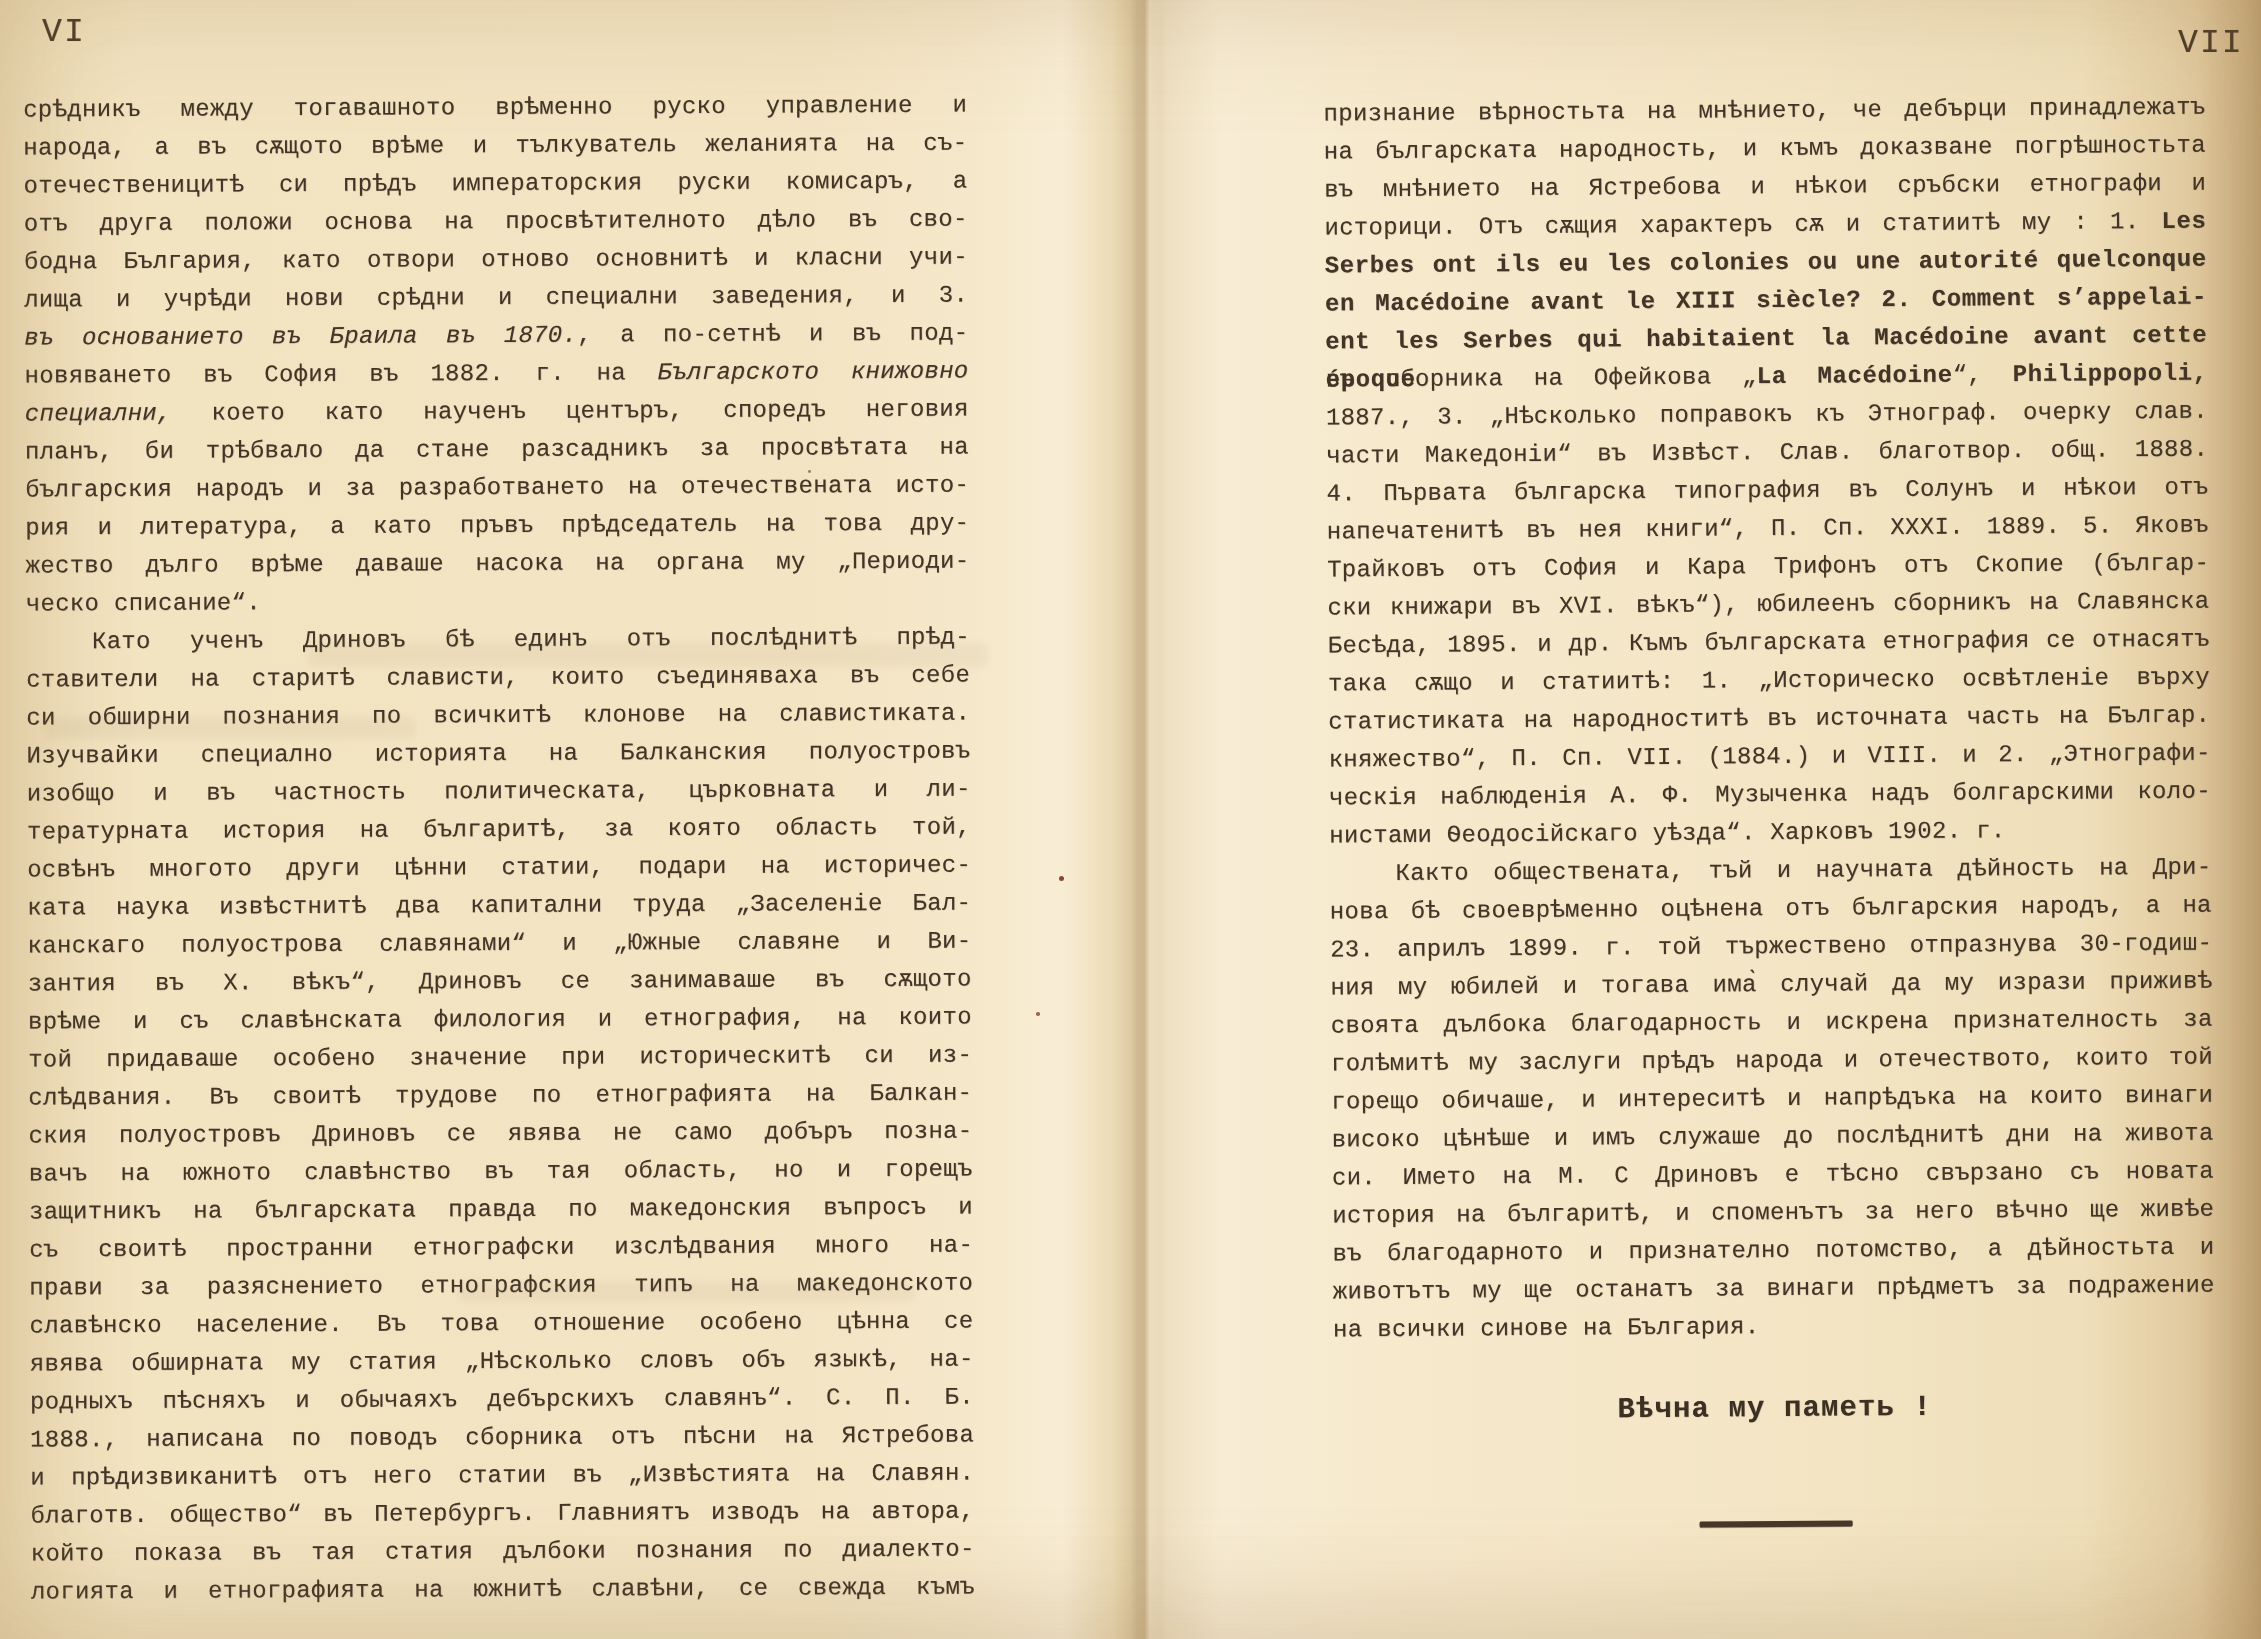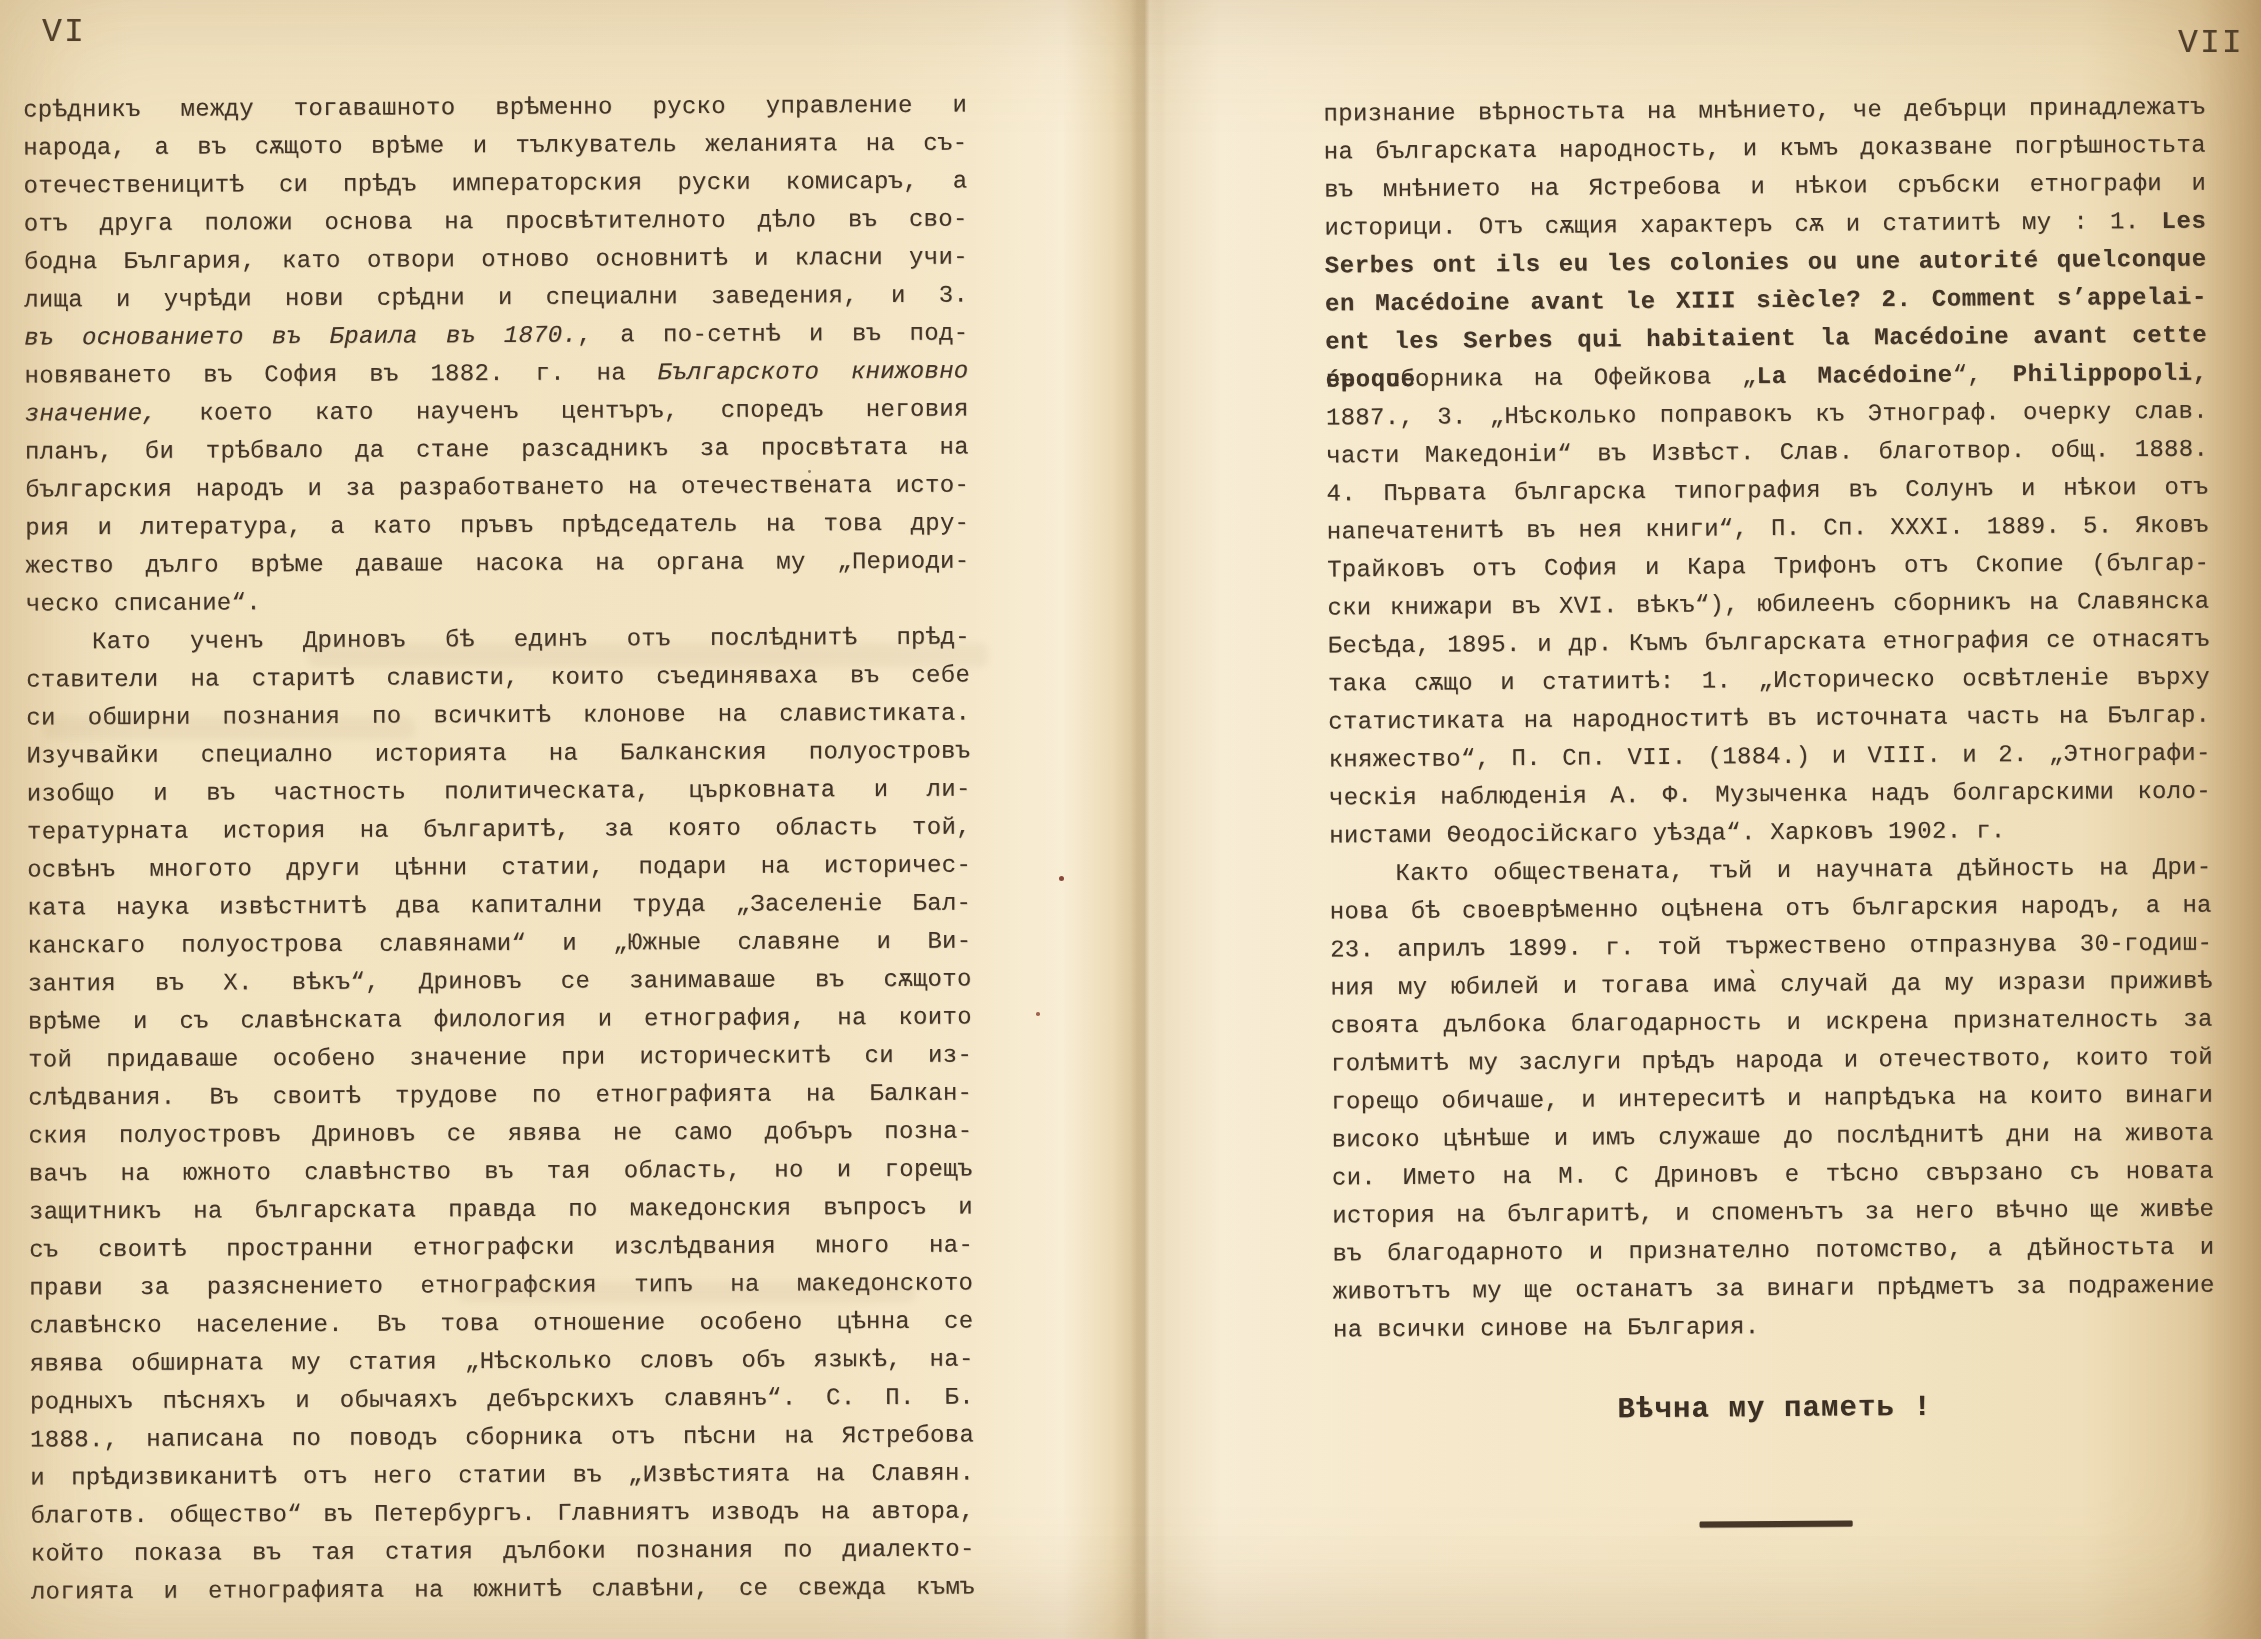--- a/index.html
+++ b/index.html
@@ -51,21 +51,21 @@
 
   <div class="text-block lp" id="left-lines">
       <div class="line"><span>срѣдникъ между тогавашното врѣменно руско управление и</span></div>
       <div class="line"><span>народа, а въ сѫщото врѣме и тълкуватель желанията на съ-</span></div>
       <div class="line"><span>отечественицитѣ си прѣдъ императорския руски комисаръ, а</span></div>
       <div class="line"><span>отъ друга положи основа на просвѣтителното дѣло въ сво-</span></div>
       <div class="line"><span>бодна България, като отвори отново основнитѣ и класни учи-</span></div>
       <div class="line"><span>лища и учрѣди нови срѣдни и специални заведения, и 3.</span></div>
       <div class="line"><span class="it">въ основанието въ Браила въ 1870.</span><span>, а по-сетнѣ и въ под-</span></div>
       <div class="line"><span>новяването въ София въ 1882. г. на </span><span class="it">Българското книжовно</span></div>
-      <div class="line"><span class="it">значение,</span><span> което като наученъ центъръ, споредъ неговия</span></div>
+      <div class="line"><span class="it">специални,</span><span> което като наученъ центъръ, споредъ неговия</span></div>
       <div class="line"><span>планъ, би трѣбвало да стане разсадникъ за просвѣтата на</span></div>
       <div class="line"><span>българския народъ и за разработването на отечествената исто-</span></div>
       <div class="line"><span>рия и литература, а като пръвъ прѣдседатель на това дру-</span></div>
       <div class="line"><span>жество дълго врѣме даваше насока на органа му „Периоди-</span></div>
       <div class="line last"><span>ческо списание“.</span></div>
       <div class="line indent"><span>Като ученъ Дриновъ бѣ единъ отъ послѣднитѣ прѣд-</span></div>
       <div class="line"><span>ставители на старитѣ слависти, които съединяваха въ себе</span></div>
       <div class="line"><span>си обширни познания по всичкитѣ клонове на славистиката.</span></div>
       <div class="line"><span>Изучвайки специално историята на Балканския полуостровъ</span></div>
       <div class="line"><span>изобщо и въ частность политическата, църковната и ли-</span></div>

